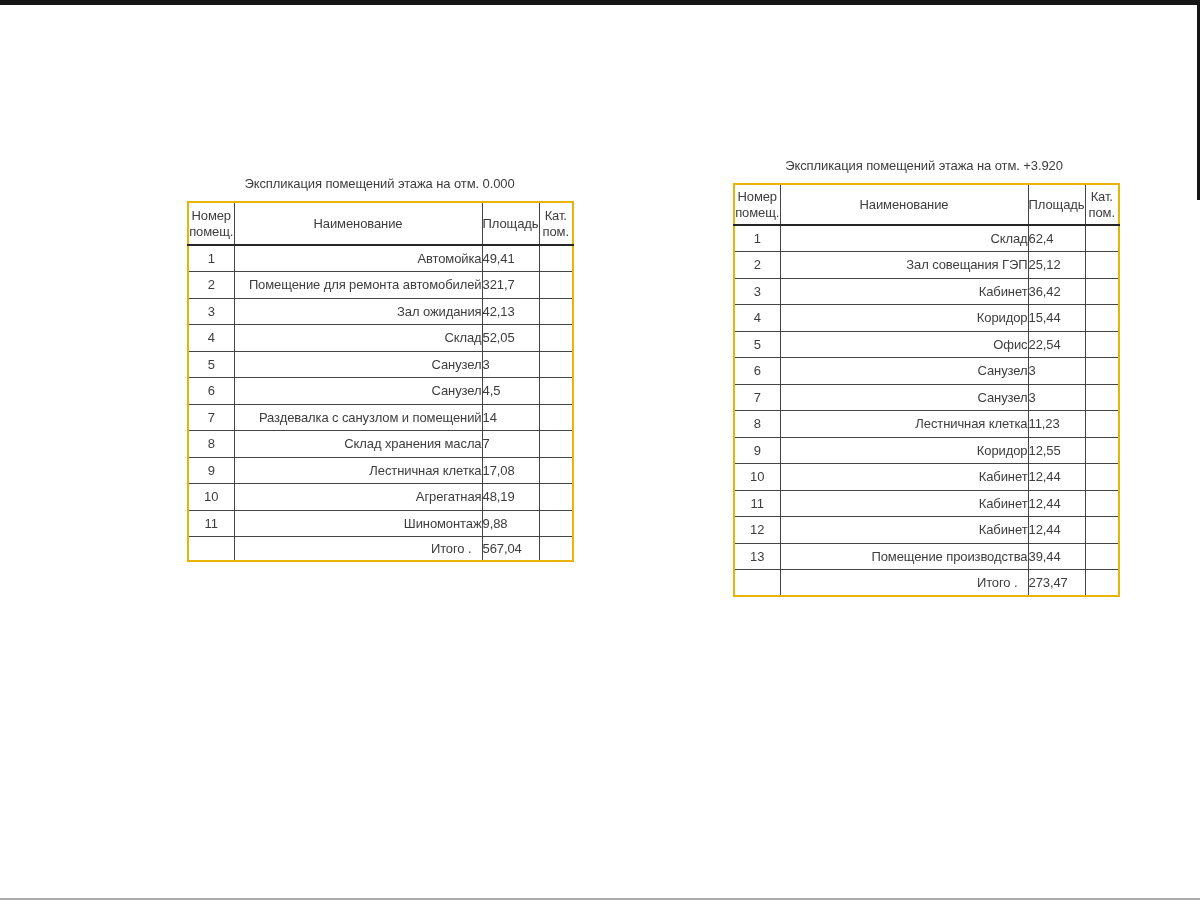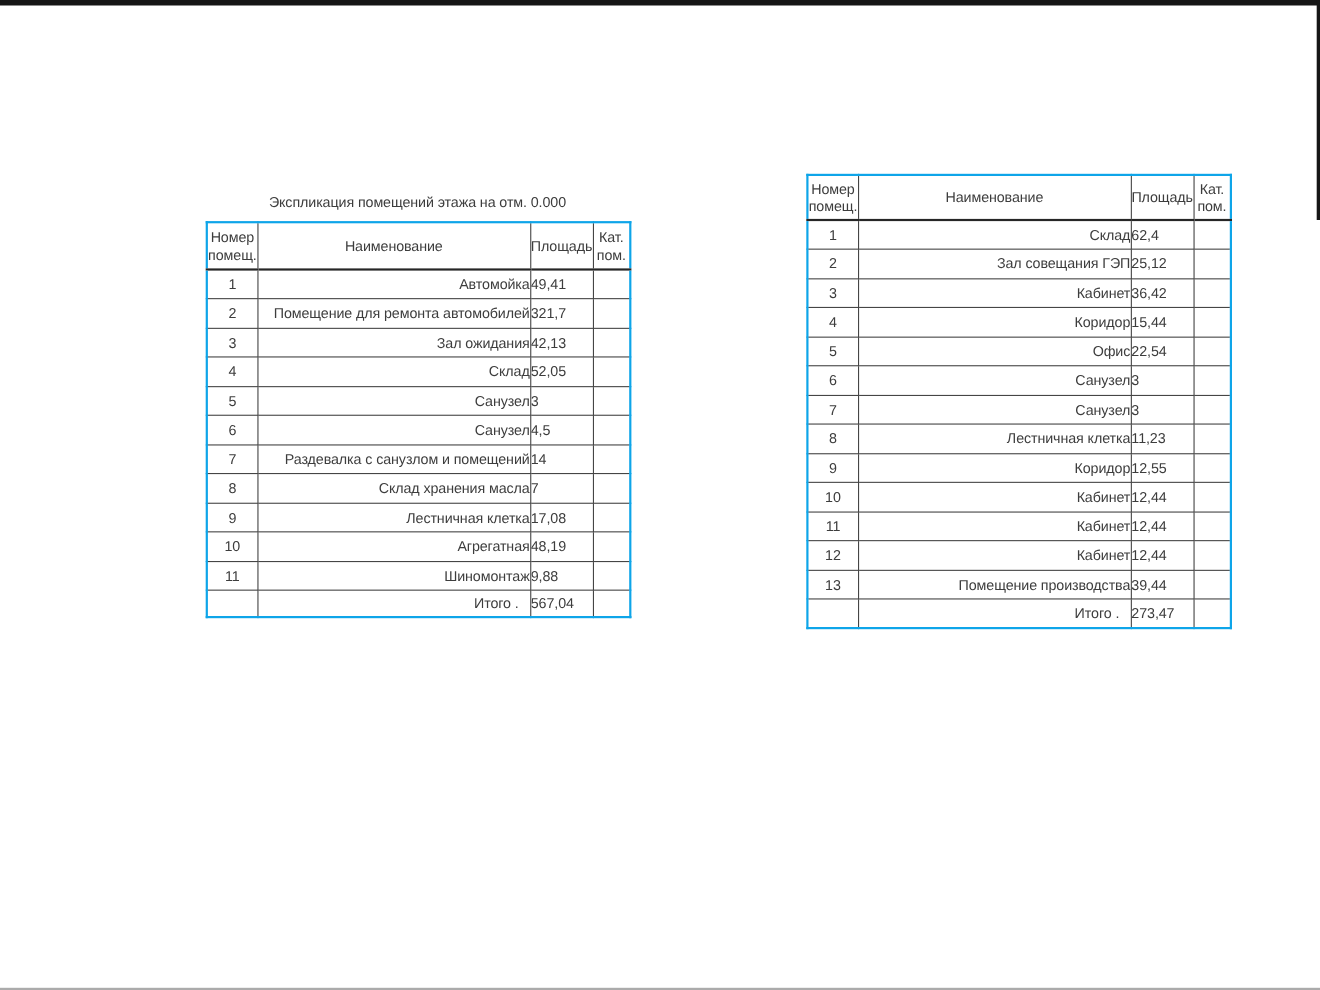--- a/index.html
+++ b/index.html
@@ -51,21 +51,21 @@
     line-height: 16px;
     text-align: center;
     color: #3d3d3d;
     letter-spacing: -0.1px;
     white-space: nowrap;
   }
 
   table.explication {
     border-collapse: collapse;
     table-layout: fixed;
-    border: 2px solid #0ea5e9;
+    border: 2px solid #eab308;
     color: #3d3d3d;
     font-size: 13px;
     letter-spacing: -0.1px;
   }
   .t0 table.explication { width: 385px; }
   .t1 table.explication { width: 382px; }
 
   col.col-num  { width: 46px; }
   col.col-name { width: 248px; }
   col.col-area { width: 57px; }
@@ -205,20 +205,21 @@
             <td class="c-num"></td>
             <td class="c-name">Итого .</td>
             <td class="c-area">567,04</td>
             <td class="c-cat"></td>
           </tr>
         </tfoot>
     </table>
   </section>
 
   <section class="table-block t1">
+    <h2 class="table-title">Экспликация помещений этажа на отм. +3.920</h2>
     <table class="explication">
       <colgroup>
         <col class="col-num">
           <col class="col-name">
           <col class="col-area">
           <col class="col-cat">
       </colgroup>
       <thead>
           <tr>
             <th>Номер

